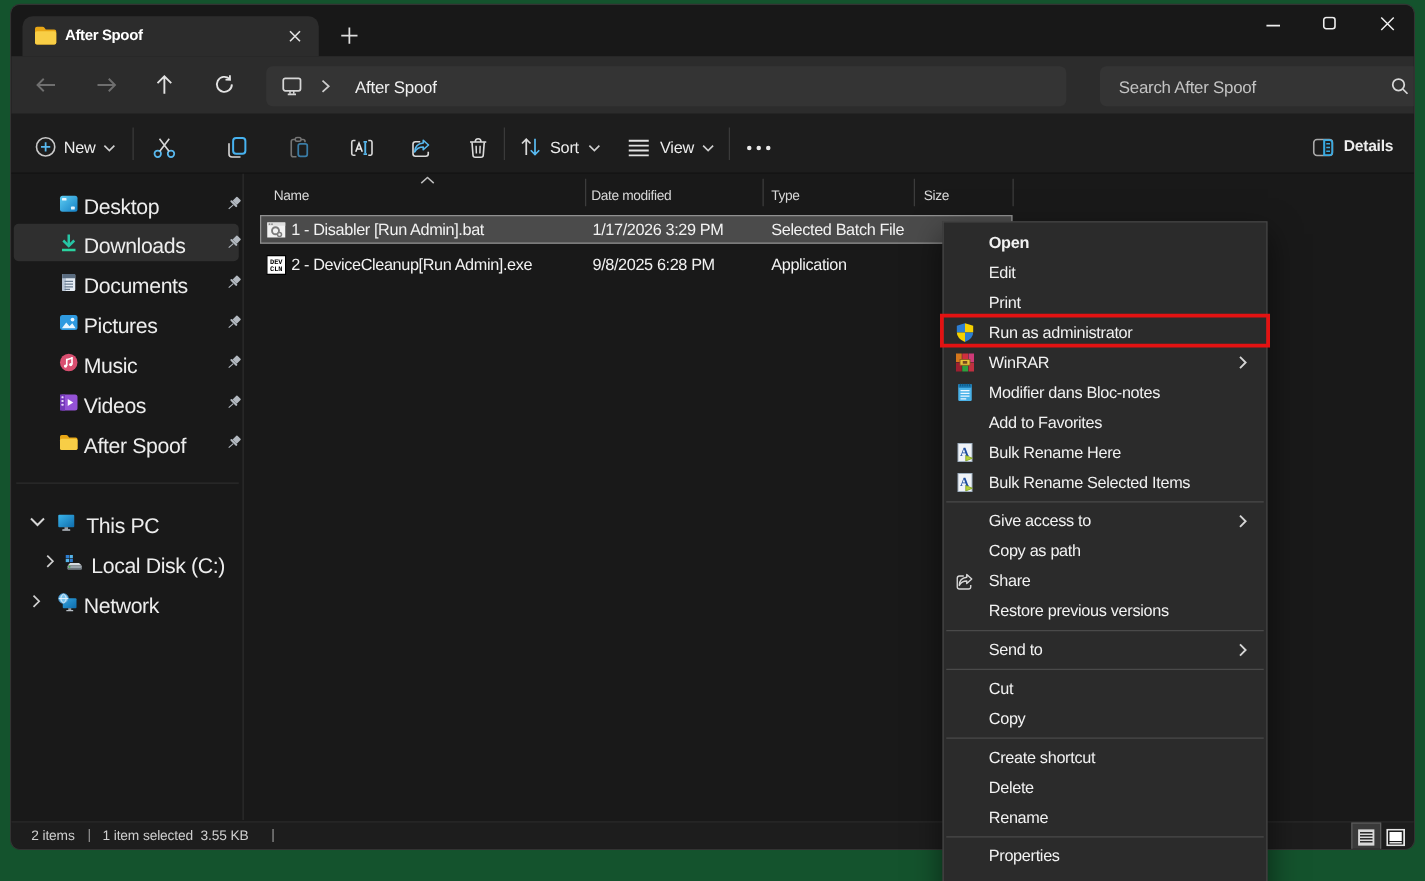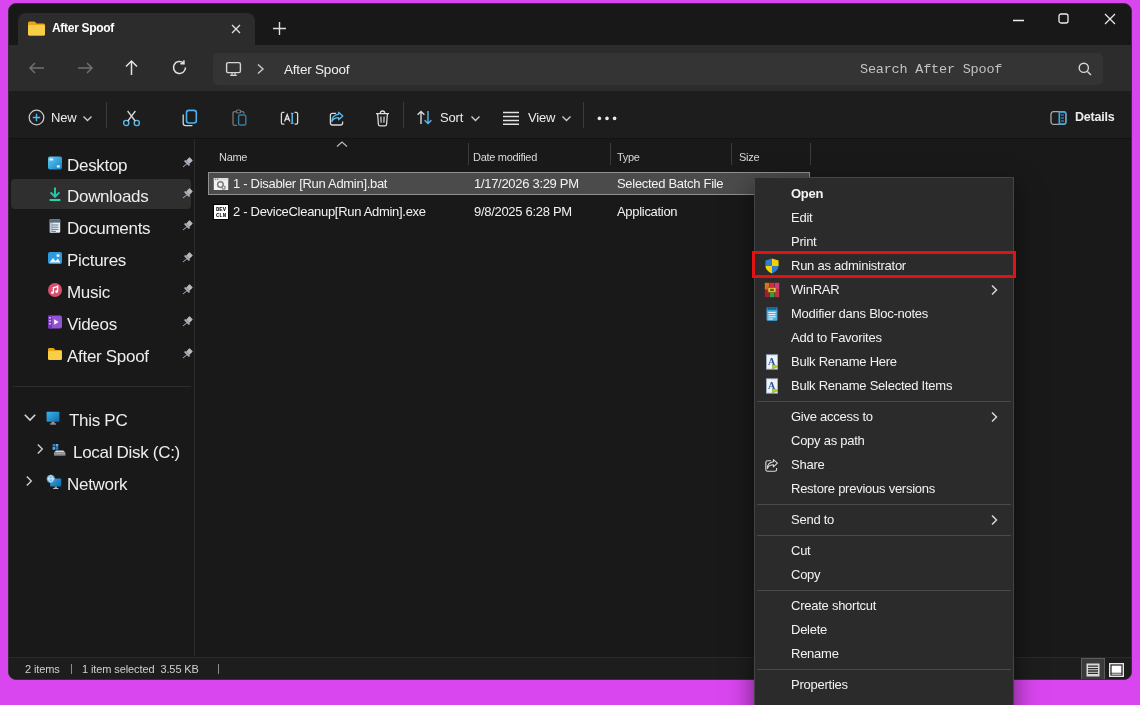--- a/index.html
+++ b/index.html
@@ -1,30 +1,30 @@
 <!DOCTYPE html>
 <html><head>
 <meta charset="utf-8">
 <style>
   * { margin:0; padding:0; box-sizing:border-box; }
   html,body { width:1140px; height:705px; background:#000; overflow:hidden;
     font-family:"Liberation Sans", sans-serif; }
-  #stage { position:relative; width:1140px; height:705px; background:#d946ef; }
+  #stage { position:relative; width:1140px; height:705px; background:#14532d; }
   #win { position:absolute; left:8px; top:3px; width:1124px; height:677px;
     background:#191919; border-radius:8px; overflow:hidden; border:1px solid #333333; }
   .abs { position:absolute; }
   
   #tabbar { position:absolute; left:0; top:0; width:1124px; height:41px; background:#181818; }
   #tab { position:absolute; left:9px; top:9px; width:237px; height:32px; background:#2c2c2c;
     border-radius:8px 8px 0 0; }
   #tab .tabtitle { position:absolute; left:34px; top:8px; font-size:12px; font-weight:700; color:#ffffff; letter-spacing:-0.3px;}
   
   #navbar { position:absolute; left:0; top:41px; width:1124px; height:46px; background:#2c2c2c; }
   #addrbar { position:absolute; left:204px; top:8px; width:640px; height:32px; background:#343434; border-radius:5px; }
-  #searchbar { position:absolute; left:836px; top:8px; width:258px; height:32px; background:#343434; border-radius:5px;font-family:Liberation Mono, monospace; }
+  #searchbar { position:absolute; left:871px; top:8px; width:258px; height:32px; background:#343434; border-radius:5px; }
   #searchbar .ph { position:absolute; left:15px; top:9px; font-size:13.5px; letter-spacing:-0.2px; color:#c3c3c3; }
   
   #cmdbar { position:absolute; left:0; top:87px; width:1124px; height:48px; background:#1d1d1d; border-bottom:1px solid #121212; }
   .csep { position:absolute; top:11px; width:1px; height:26px; background:#3a3a3a; }
   .ctext { position:absolute; top:19px; font-size:13px; letter-spacing:-0.2px; color:#ececec; }
   
   #main { position:absolute; left:0; top:135px; width:1124px; height:518px; background:#191919; }
   #sidediv { position:absolute; left:185px; top:0; width:1px; height:517px; background:#2c2c2c; }
   .srow { position:absolute; left:2px; width:180px; height:30px; border-radius:4px; }
   .srow .slabel { position:absolute; left:56px; top:8px; font-size:17px; letter-spacing:-0.3px; color:#ededed; }

